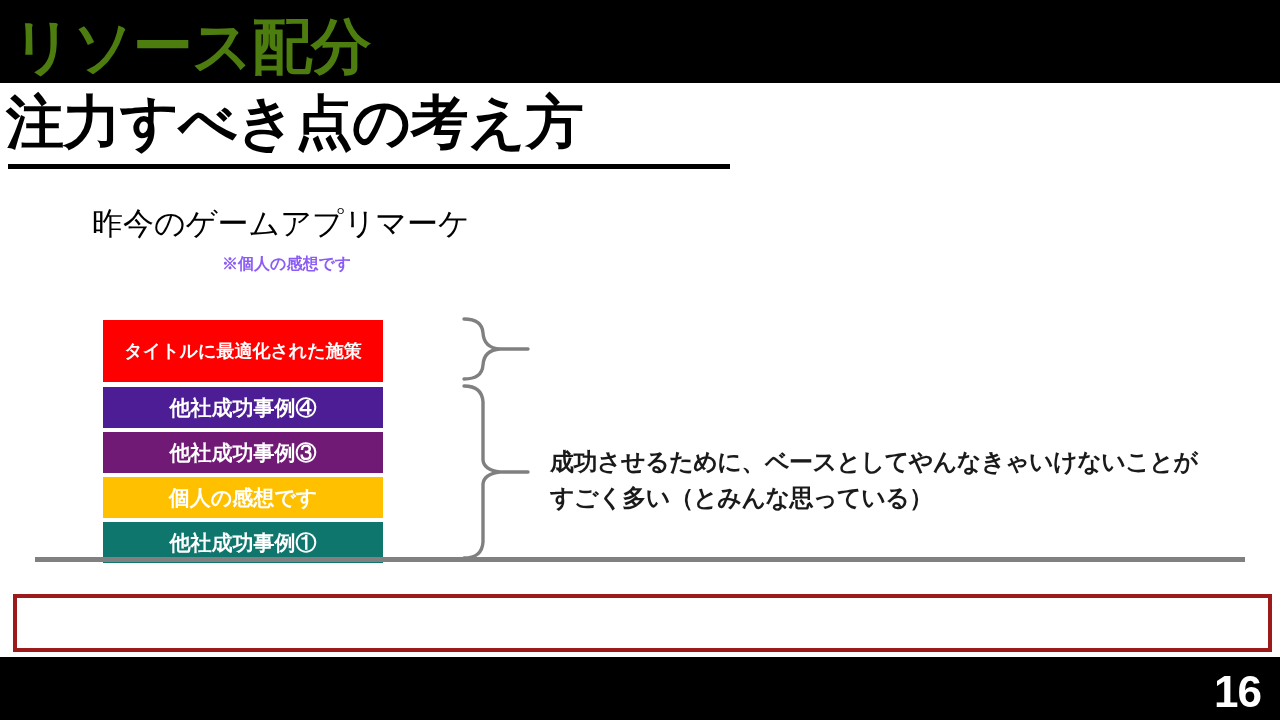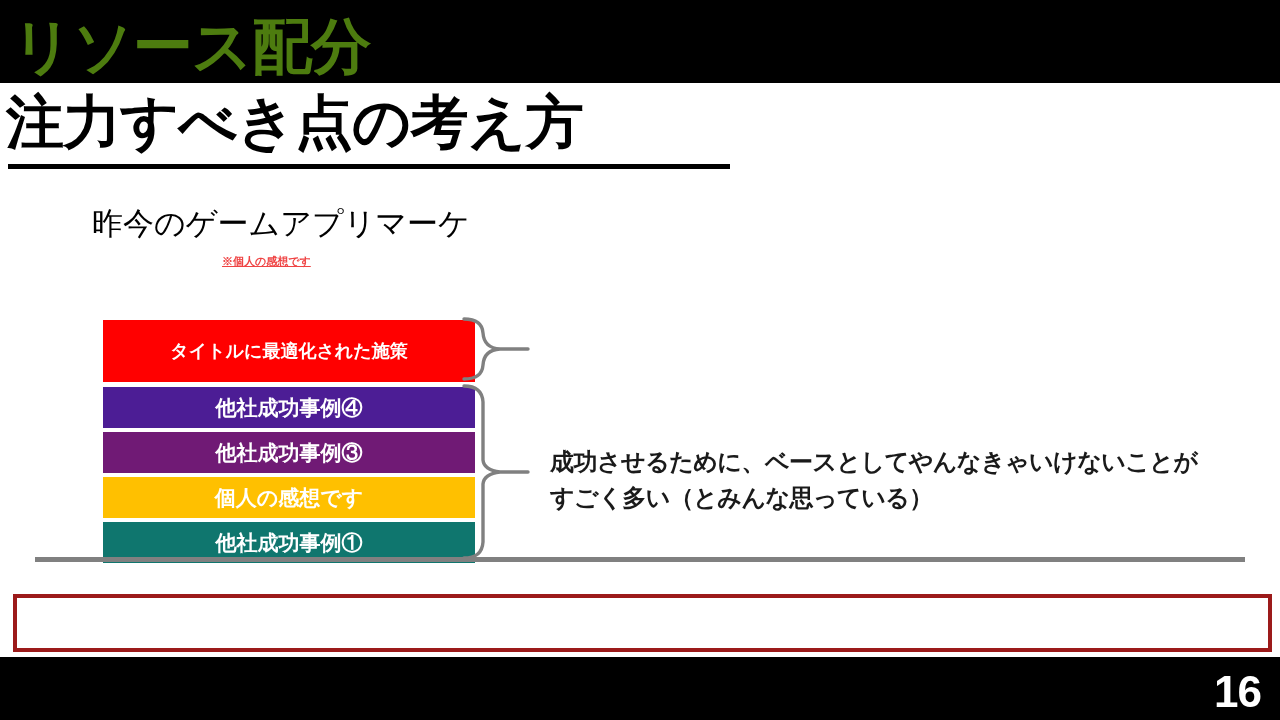--- a/index.html
+++ b/index.html
@@ -66,37 +66,36 @@
     left: 92px; top: 203px;
     font-size: 31px;
     font-weight: normal;
     color: #000000;
     letter-spacing: 0px;
     white-space: nowrap;
   }
   .section-note {
     position: absolute;
     left: 222px; top: 254px;
-    font-size: 11px;
-    font-weight: bold;
-    color: #ef4444;
-    white-space: nowrap;
-    text-decoration: underline;
+    font-size: 16px;
+    font-weight: bold;
+    color: #8b5cf6;
+    white-space: nowrap;
   }
 
   
   .bar-stack {
     position: absolute;
     left: 103px; top: 320px;
     width: 352px;
   }
   .bar {
     position: absolute;
     left: 0;
-    width: 372px;
+    width: 280px;
     display: flex;
     align-items: center;
     justify-content: center;
     color: #ffffff;
     font-weight: bold;
     box-sizing: border-box;
   }
   .bar-top    { top: 0px;   height: 62px; font-size: 18px; letter-spacing: 0px; }
   .bar-four   { top: 67px;  height: 41px; font-size: 21px; }
   .bar-three  { top: 112px; height: 41px; font-size: 21px; }

